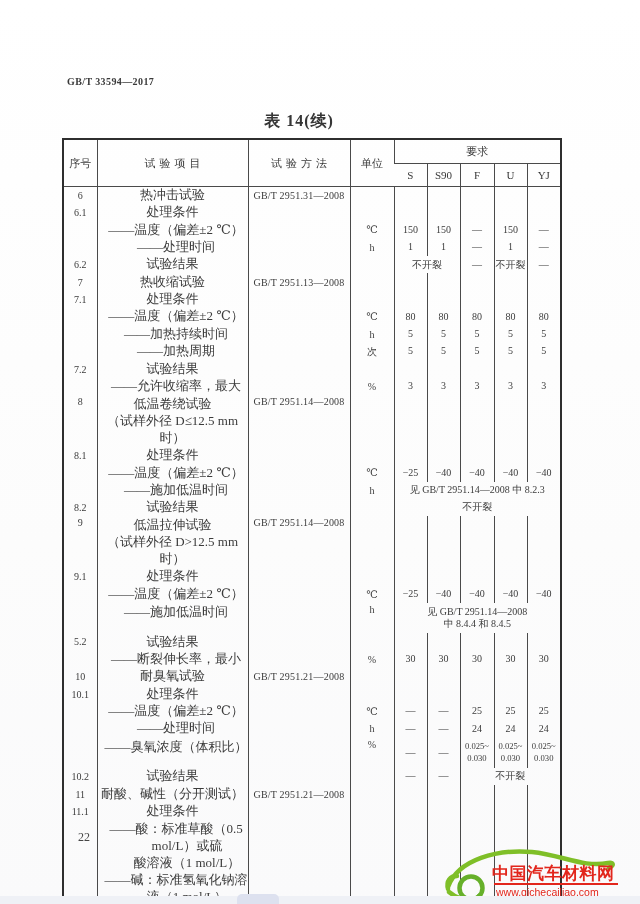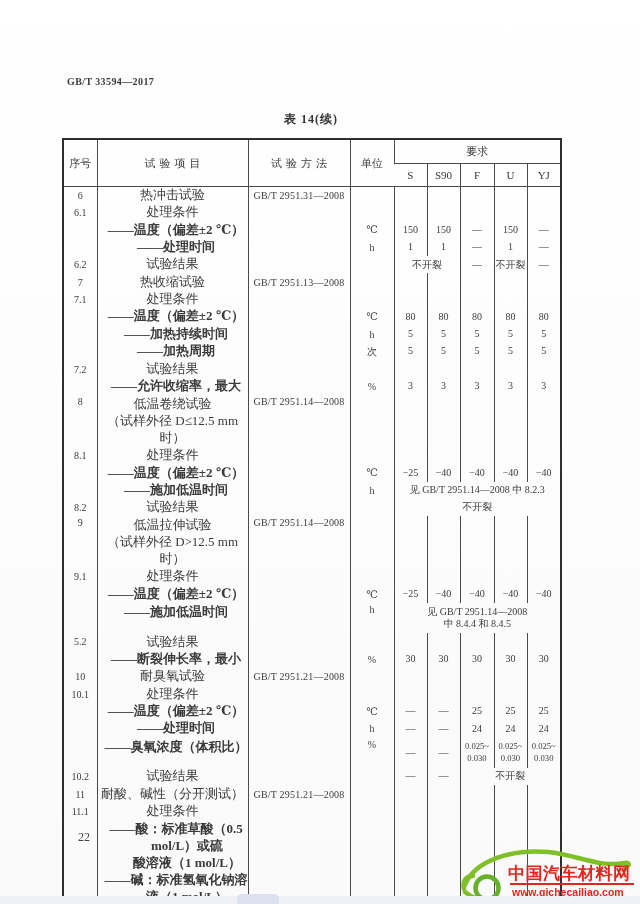--- a/index.html
+++ b/index.html
@@ -8,22 +8,22 @@
     background:#fdfdfd;
     font-family:"Liberation Serif","DejaVu Serif",serif;
     color:#3c3c3c;
   }
   .page{position:absolute;inset:0;background:linear-gradient(180deg,#ffffff 0%,#fcfcfc 60%,#fafafb 100%);}
   .std-no{
     position:absolute;left:67px;top:76px;
     font-size:10px;font-weight:bold;letter-spacing:0.4px;color:#3a3a3a;
   }
   .tbl-title{
-    position:absolute;left:62px;top:111px;width:498px;text-align:center;
-    font-size:12px;font-weight:bold;color:#363636;letter-spacing:1px;
+    position:absolute;left:50px;top:111px;width:498px;text-align:center;
+    font-size:16px;font-weight:bold;color:#363636;letter-spacing:1px;
   }
   table.spec{
     position:absolute;left:62px;top:138px;width:498px;
     border-collapse:collapse;table-layout:fixed;
     font-size:10.5px;color:#3b3b3b;
     border:2px solid #2e2e2e;border-bottom-width:3px;
   }
   table.spec th, table.spec td{
     padding:0;margin:0;border-left:1px solid #4a4a4a;
     vertical-align:middle;overflow:hidden;
@@ -38,40 +38,40 @@
   thead th.sp{letter-spacing:4px;text-indent:4px;}
   tbody tr{height:17.4px;}
   tbody tr.tall{height:30.4px;}
   tbody tr.tall td{vertical-align:top;padding-top:1px;}
   tbody tr.tall td.c-val{vertical-align:middle;padding-top:0;}
   td.c-num{text-align:center;font-size:10px;}
   td.c-item{
     text-align:center;padding-left:7px;white-space:pre-line;line-height:1.3;
     font-size:13px;
   }
-  td.c-item.hang{padding-left:29px;text-indent:-22px;font-weight:bold;}
+  td.c-item.hang{padding-left:29px;text-indent:-22px;}
   td.c-method{text-align:center;font-size:10px;letter-spacing:0.2px;white-space:nowrap;}
   td.c-unit{text-align:center;font-size:10px;}
   td.c-val{text-align:center;font-size:10px;white-space:pre-line;line-height:1.25;}
   td.c-val.small{font-size:8.6px;line-height:1.35;font-family:Liberation Serif, serif;}
   .page-num{position:absolute;left:78px;top:830px;font-size:12px;color:#454545;}
   .bottom-strip{position:absolute;left:0;bottom:0;width:100%;height:8px;background:#eff1f6;}
   .bottom-blob{position:absolute;left:237px;bottom:0;width:42px;height:10px;background:#dde1ef;border-radius:5px 5px 0 0;}
-  .watermark{position:absolute;left:452px;top:843px;width:188px;height:61px;}
+  .watermark{position:absolute;left:436px;top:843px;width:188px;height:61px;}
   .wm-svg{position:absolute;left:0;top:0;}
   .wm-title{
     position:absolute;left:56px;top:19px;width:130px;
     font-family:"Liberation Sans","DejaVu Sans",sans-serif;
     font-size:17px;font-weight:bold;color:#e2261c;letter-spacing:0.5px;white-space:nowrap;
   }
   .wm-rule{position:absolute;left:58px;top:40px;width:124px;height:2px;background:#e2261c;}
   .wm-url{
     position:absolute;left:60px;top:43px;
     font-family:"Liberation Sans","DejaVu Sans",sans-serif;
-    font-size:10.5px;font-weight:bold;color:#e2261c;white-space:nowrap;
+    font-size:10.5px;font-weight:normal;color:#e2261c;white-space:nowrap;
   }
 </style>
 </head>
 <body>
 
 <div class="page">
 
   <div class="std-no">GB/T 33594—2017</div>
 
   <div class="tbl-title">表 14(续)</div>

